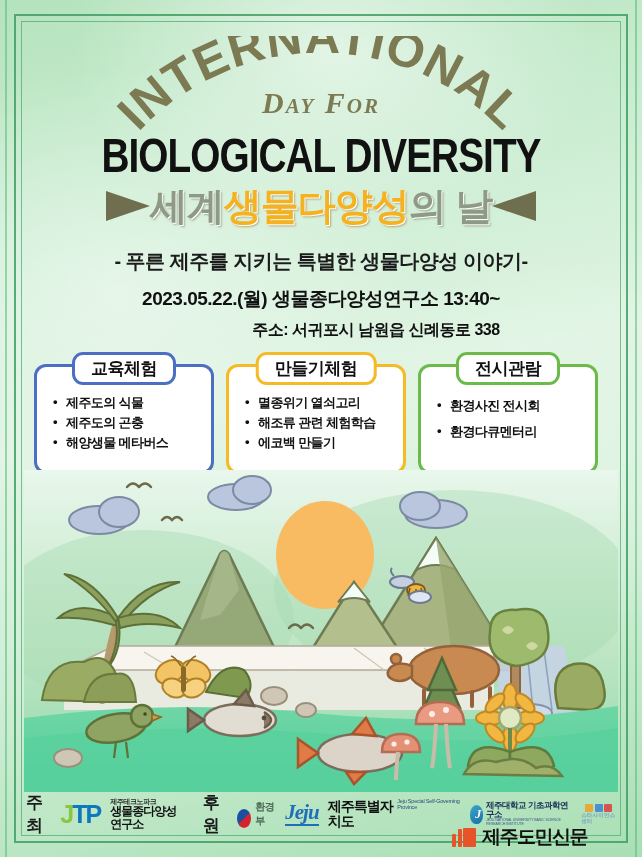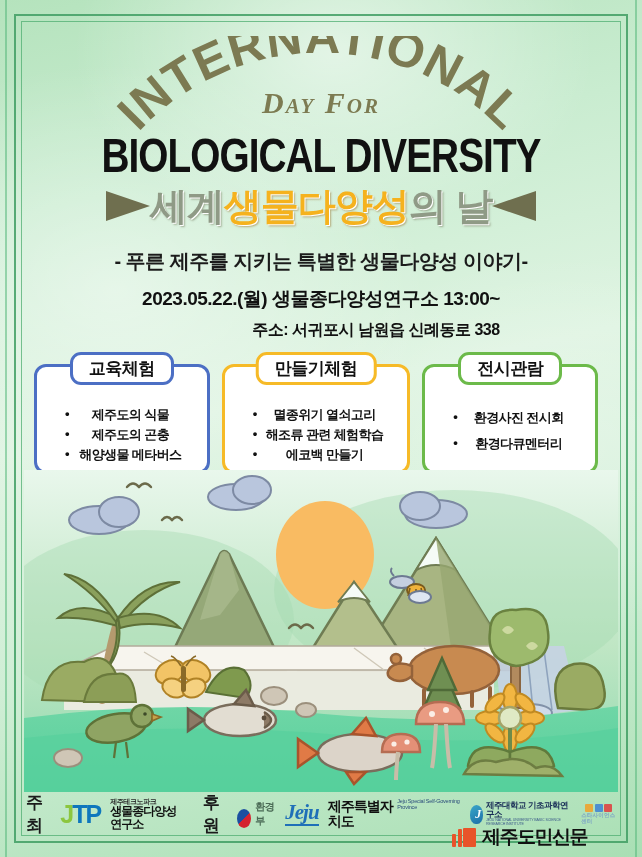--- a/index.html
+++ b/index.html
@@ -74,21 +74,21 @@
     background:#fff;box-sizing:border-box;padding:22px 8px 8px 12px;}
   .prog-box.blue{border-color:#4c6fc4;}
   .prog-box.yellow{border-color:#f6ba27;}
   .prog-box.green{border-color:#6cba4a;}
   .prog-head{position:absolute;left:50%;top:-15px;transform:translateX(-50%);
     border:3px solid #000;border-radius:11px;background:#fff;
     padding:2px 16px;font-weight:bold;font-size:17px;color:#111;white-space:nowrap;letter-spacing:-.5px;}
   .prog-box.blue .prog-head{border-color:#4c6fc4;}
   .prog-box.yellow .prog-head{border-color:#f6ba27;}
   .prog-box.green .prog-head{border-color:#6cba4a;}
-  .prog-list{list-style:none;margin:16px;padding:0;text-align:center;}
+  .prog-list{list-style:none;margin:4px;padding:0;}
   .prog-list li{font-size:13px;font-weight:bold;color:#111;line-height:1.52;
     letter-spacing:-.6px;position:relative;padding-left:13px;white-space:nowrap;}
   .prog-list li:before{content:"\2022";position:absolute;left:0;top:-1px;font-size:13px;}
   .prog-box.green .prog-list li{line-height:2.0;}
 
   
   .scene{position:absolute;left:24px;top:470px;width:594px;height:322px;overflow:hidden;}
   .scene svg{display:block;}
 
   
@@ -157,21 +157,21 @@
 
     <div class="biodiv">BIOLOGICAL DIVERSITY</div>
 
     <div class="kotitle-row">
       <span class="tri tri-l"></span>
       <span class="kotitle"><span>세계</span><span class="hl">생물다양성</span><span>의 날</span></span>
       <span class="tri tri-r"></span>
     </div>
 
     <div class="subtitle">- 푸른 제주를 지키는 특별한 생물다양성 이야기-</div>
-    <div class="datetime">2023.05.22.(월) 생물종다양성연구소 13:00~</div>
+    <div class="datetime">2023.05.22.(월) 생물종다양성연구소 13:40~</div>
     <div class="address">주소: 서귀포시 남원읍 신례동로 338</div>
   </div>
 
   <div class="boxes">
 
     <div class="prog-box blue">
       <div class="prog-head">교육체험</div>
       <ul class="prog-list">
         <li>제주도의 식물</li>
         <li>제주도의 곤충</li>

